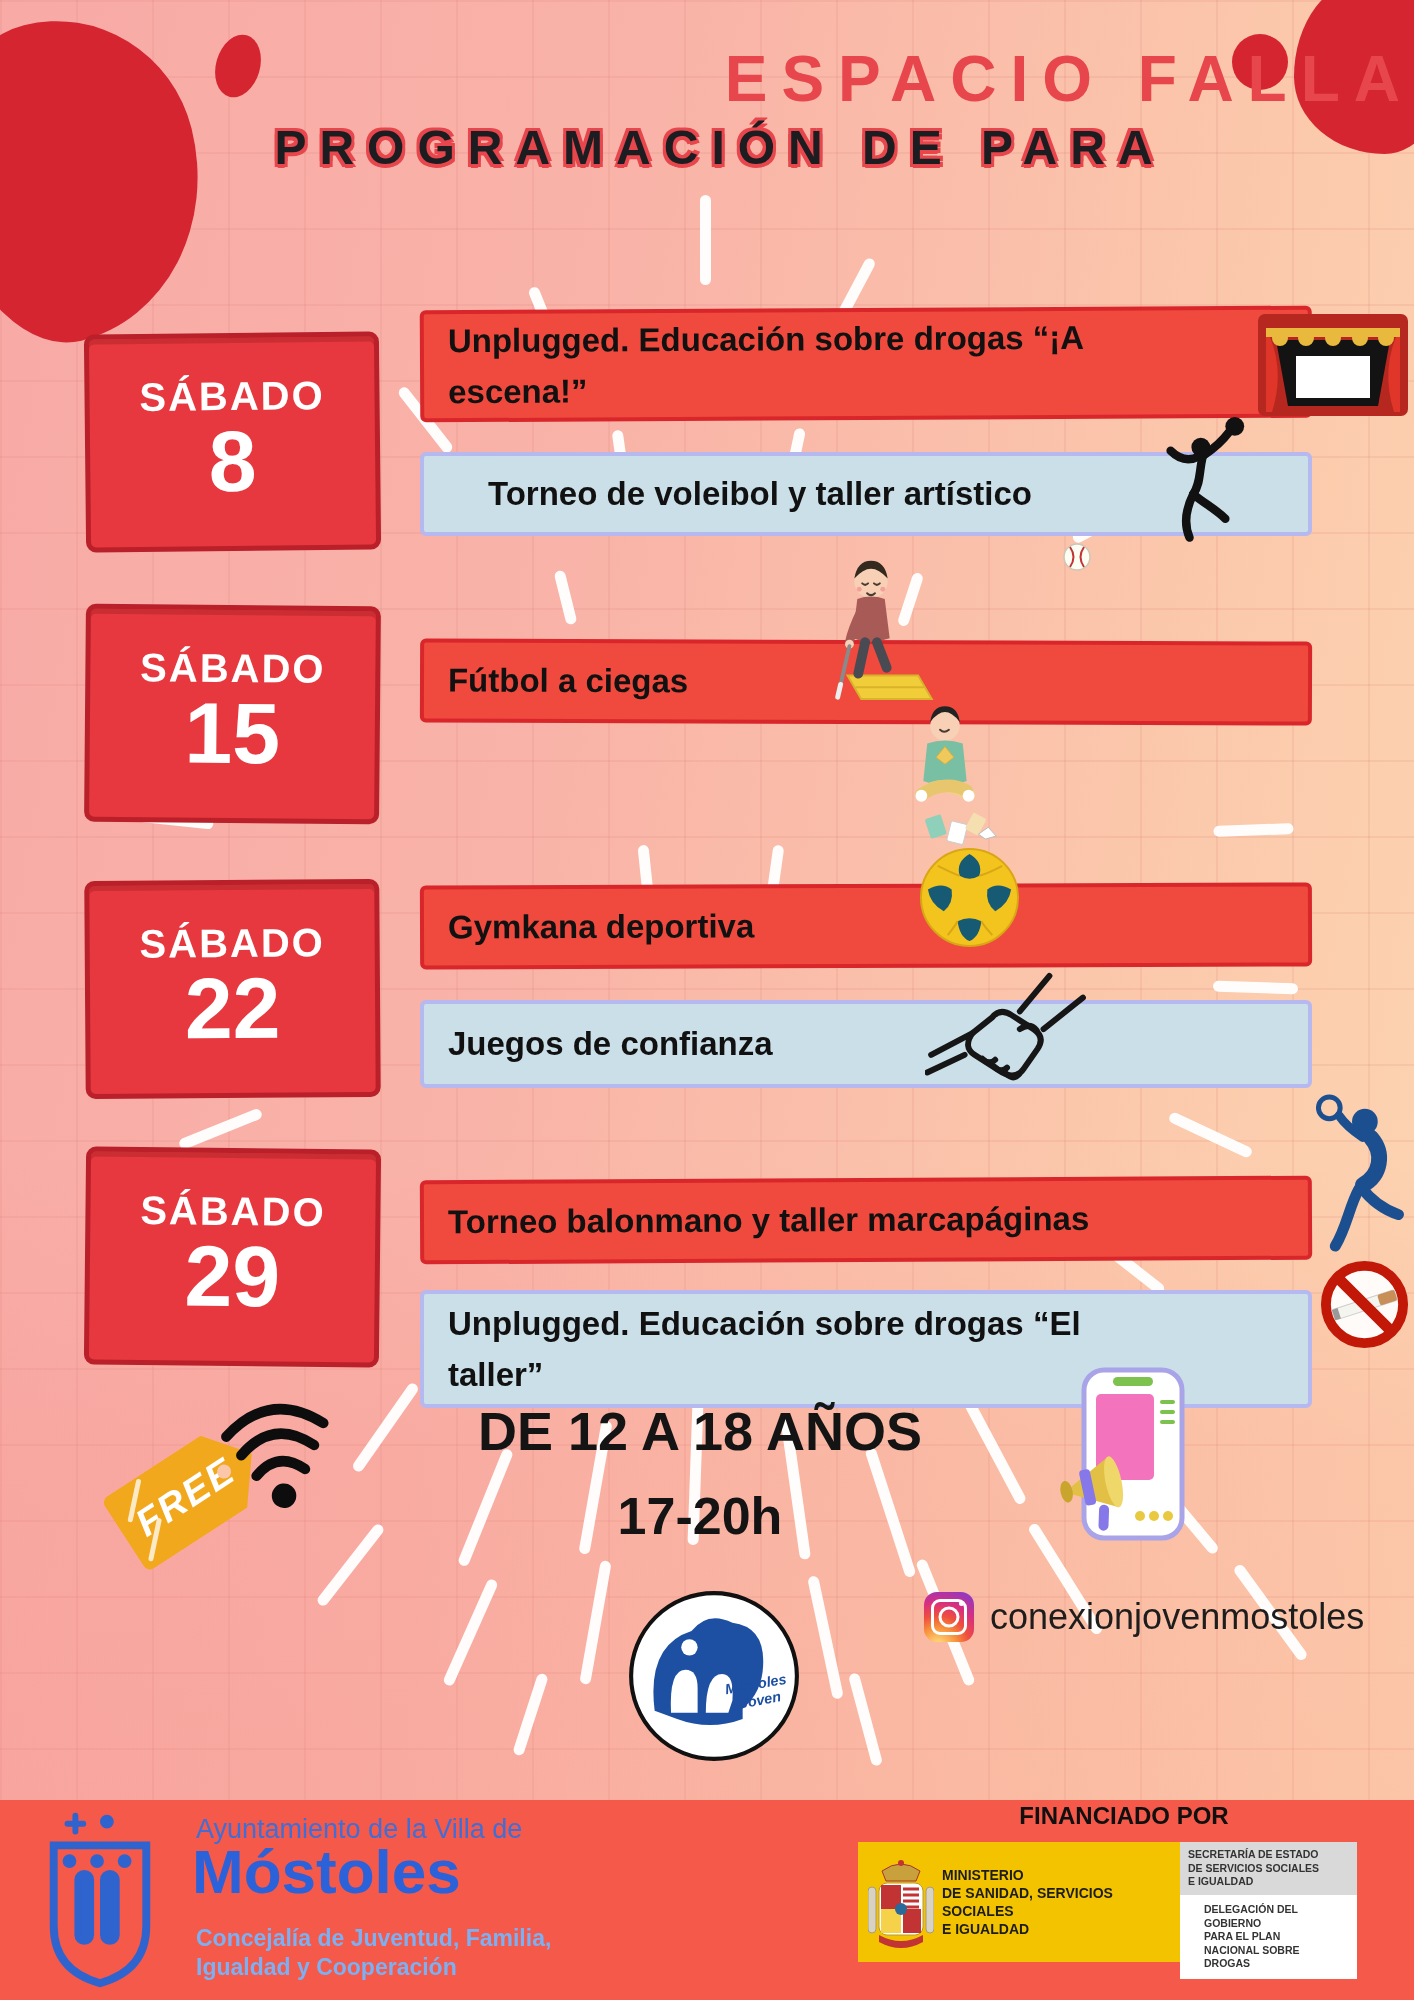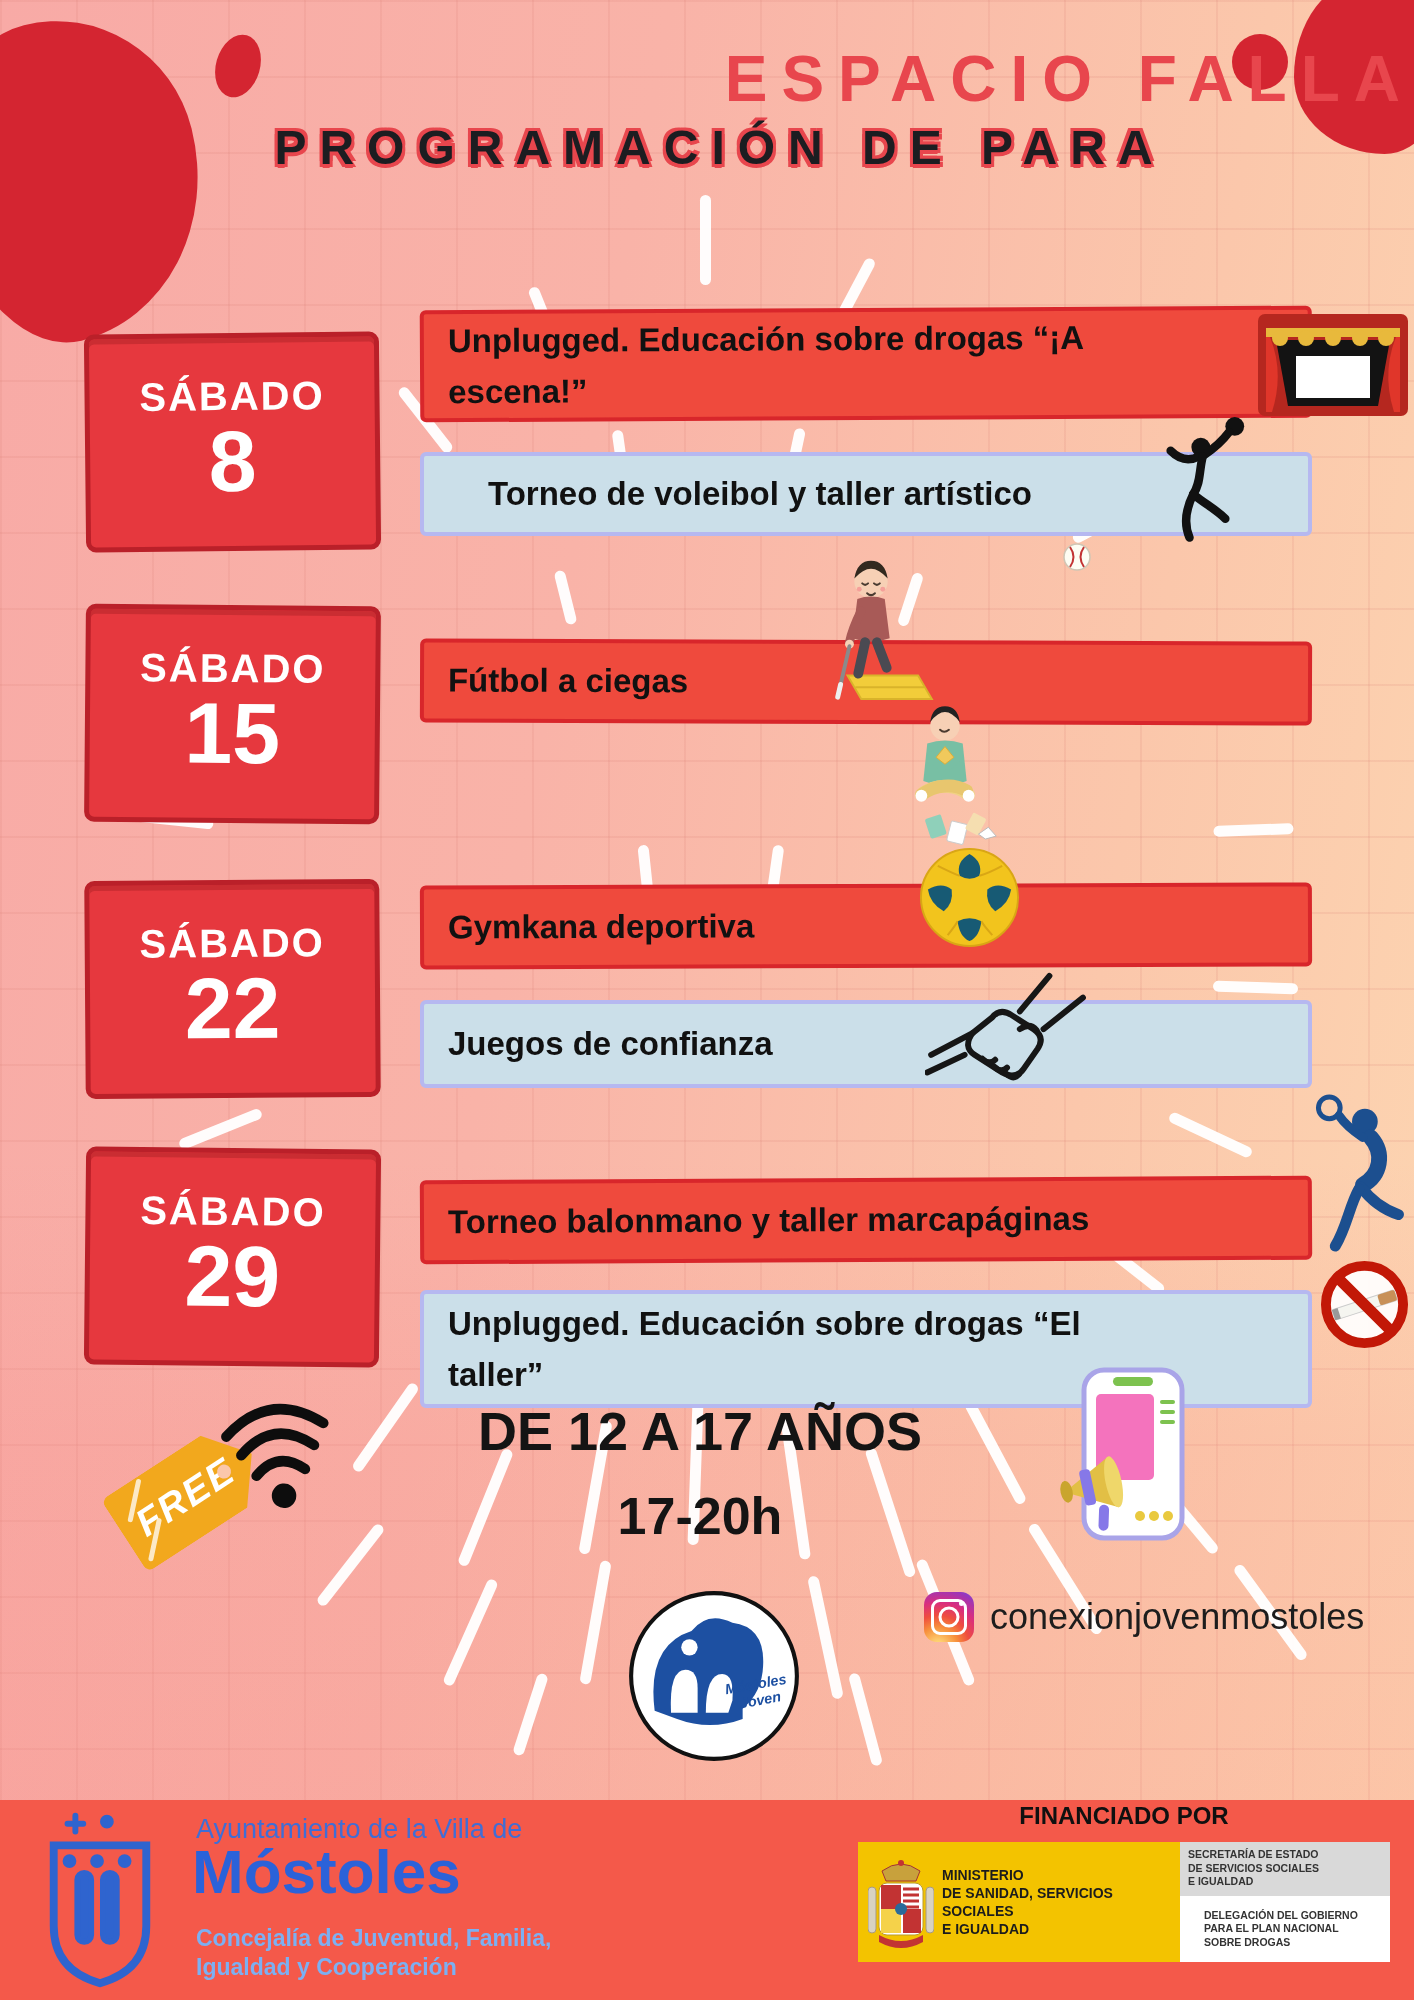--- a/index.html
+++ b/index.html
@@ -57,21 +57,21 @@
   
   .footer{position:absolute;left:0;right:0;top:1800px;height:200px;background:#f4594a;z-index:2;}
   .badge{position:absolute;left:626px;top:1588px;width:176px;height:176px;z-index:3;}
   .council-pre{position:absolute;left:196px;top:1814px;font-size:27px;color:#3f6ed6;font-weight:500;z-index:3;}
   .council-name{position:absolute;left:192px;top:1836px;font-size:62px;font-weight:800;color:#2b62d9;z-index:3;}
   .council-dep{position:absolute;left:196px;top:1924px;font-size:23px;line-height:1.25;color:#7cb0f2;font-weight:600;white-space:pre-line;z-index:3;}
   .funded{position:absolute;left:858px;top:1802px;width:532px;text-align:center;font-size:24px;font-weight:700;color:#101010;z-index:3;}
   .min-block{position:absolute;left:858px;top:1842px;width:532px;height:120px;display:flex;z-index:3;}
   .min-yellow{width:322px;background:#f3c300;display:flex;align-items:center;}
   .min-yellow .txt{font-size:14px;font-weight:700;color:#1c1c1c;line-height:1.3;white-space:pre-line;margin-left:8px;}
-  .min-right{width:210px;display:flex;flex-direction:column;}
+  .min-right{width:177px;display:flex;flex-direction:column;}
   .min-gray{height:54px;background:#d9d9d9;font-size:10.5px;color:#333;line-height:1.3;white-space:pre-line;padding:6px 8px;box-sizing:border-box;font-weight:600;}
   .min-white{flex:1;background:#fff;font-size:10.5px;color:#333;line-height:1.3;white-space:pre-line;padding:8px 24px;box-sizing:border-box;font-weight:600;display:flex;align-items:center;}
 </style>
 </head>
 <body>
 
 <div class="poster">
 
   <div id="rays">
       <div class="ray" style="left: 700px; top: 195px; height: 90px; transform: rotate(0deg);"></div>
@@ -274,21 +274,21 @@
       <path d="M26,52 Q62,20 98,52"></path>
       <path d="M14,32 Q62,-8 110,32"></path>
     </g>
   </svg>
   <div class="free-tag">
     <span class="txt">FREE</span>
     <span class="hole"></span>
     <span class="stripe" style="left:6px;top:16px;"></span>
     <span class="stripe" style="left:2px;top:60px;"></span>
   </div>
-  <div class="big-info" style="top:1400px;font-size:54px;">DE 12 A 17 AÑOS</div>
+  <div class="big-info" style="top:1400px;font-size:54px;">DE 12 A 18 AÑOS</div>
   <div class="big-info" style="top:1486px;font-size:52px;">17-20h</div>
 
   <svg class="icon" style="left:1082px;top:1368px;overflow:visible;" width="102" height="172" viewBox="0 0 102 172">
     <rect x="2" y="2" width="98" height="168" rx="20" fill="#ffffff" stroke="#a9a4e8" stroke-width="5"></rect>
     <rect x="31" y="9" width="40" height="9" rx="4.5" fill="#7dc24f"></rect>
     <rect x="14" y="26" width="58" height="86" rx="5" fill="#f473bd"></rect>
     <rect x="78" y="32" width="15" height="4" rx="2" fill="#7dc24f"></rect>
     <rect x="78" y="42" width="15" height="4" rx="2" fill="#7dc24f"></rect>
     <rect x="78" y="52" width="15" height="4" rx="2" fill="#7dc24f"></rect>
     <circle cx="58" cy="148" r="5" fill="#e9c93f"></circle>

